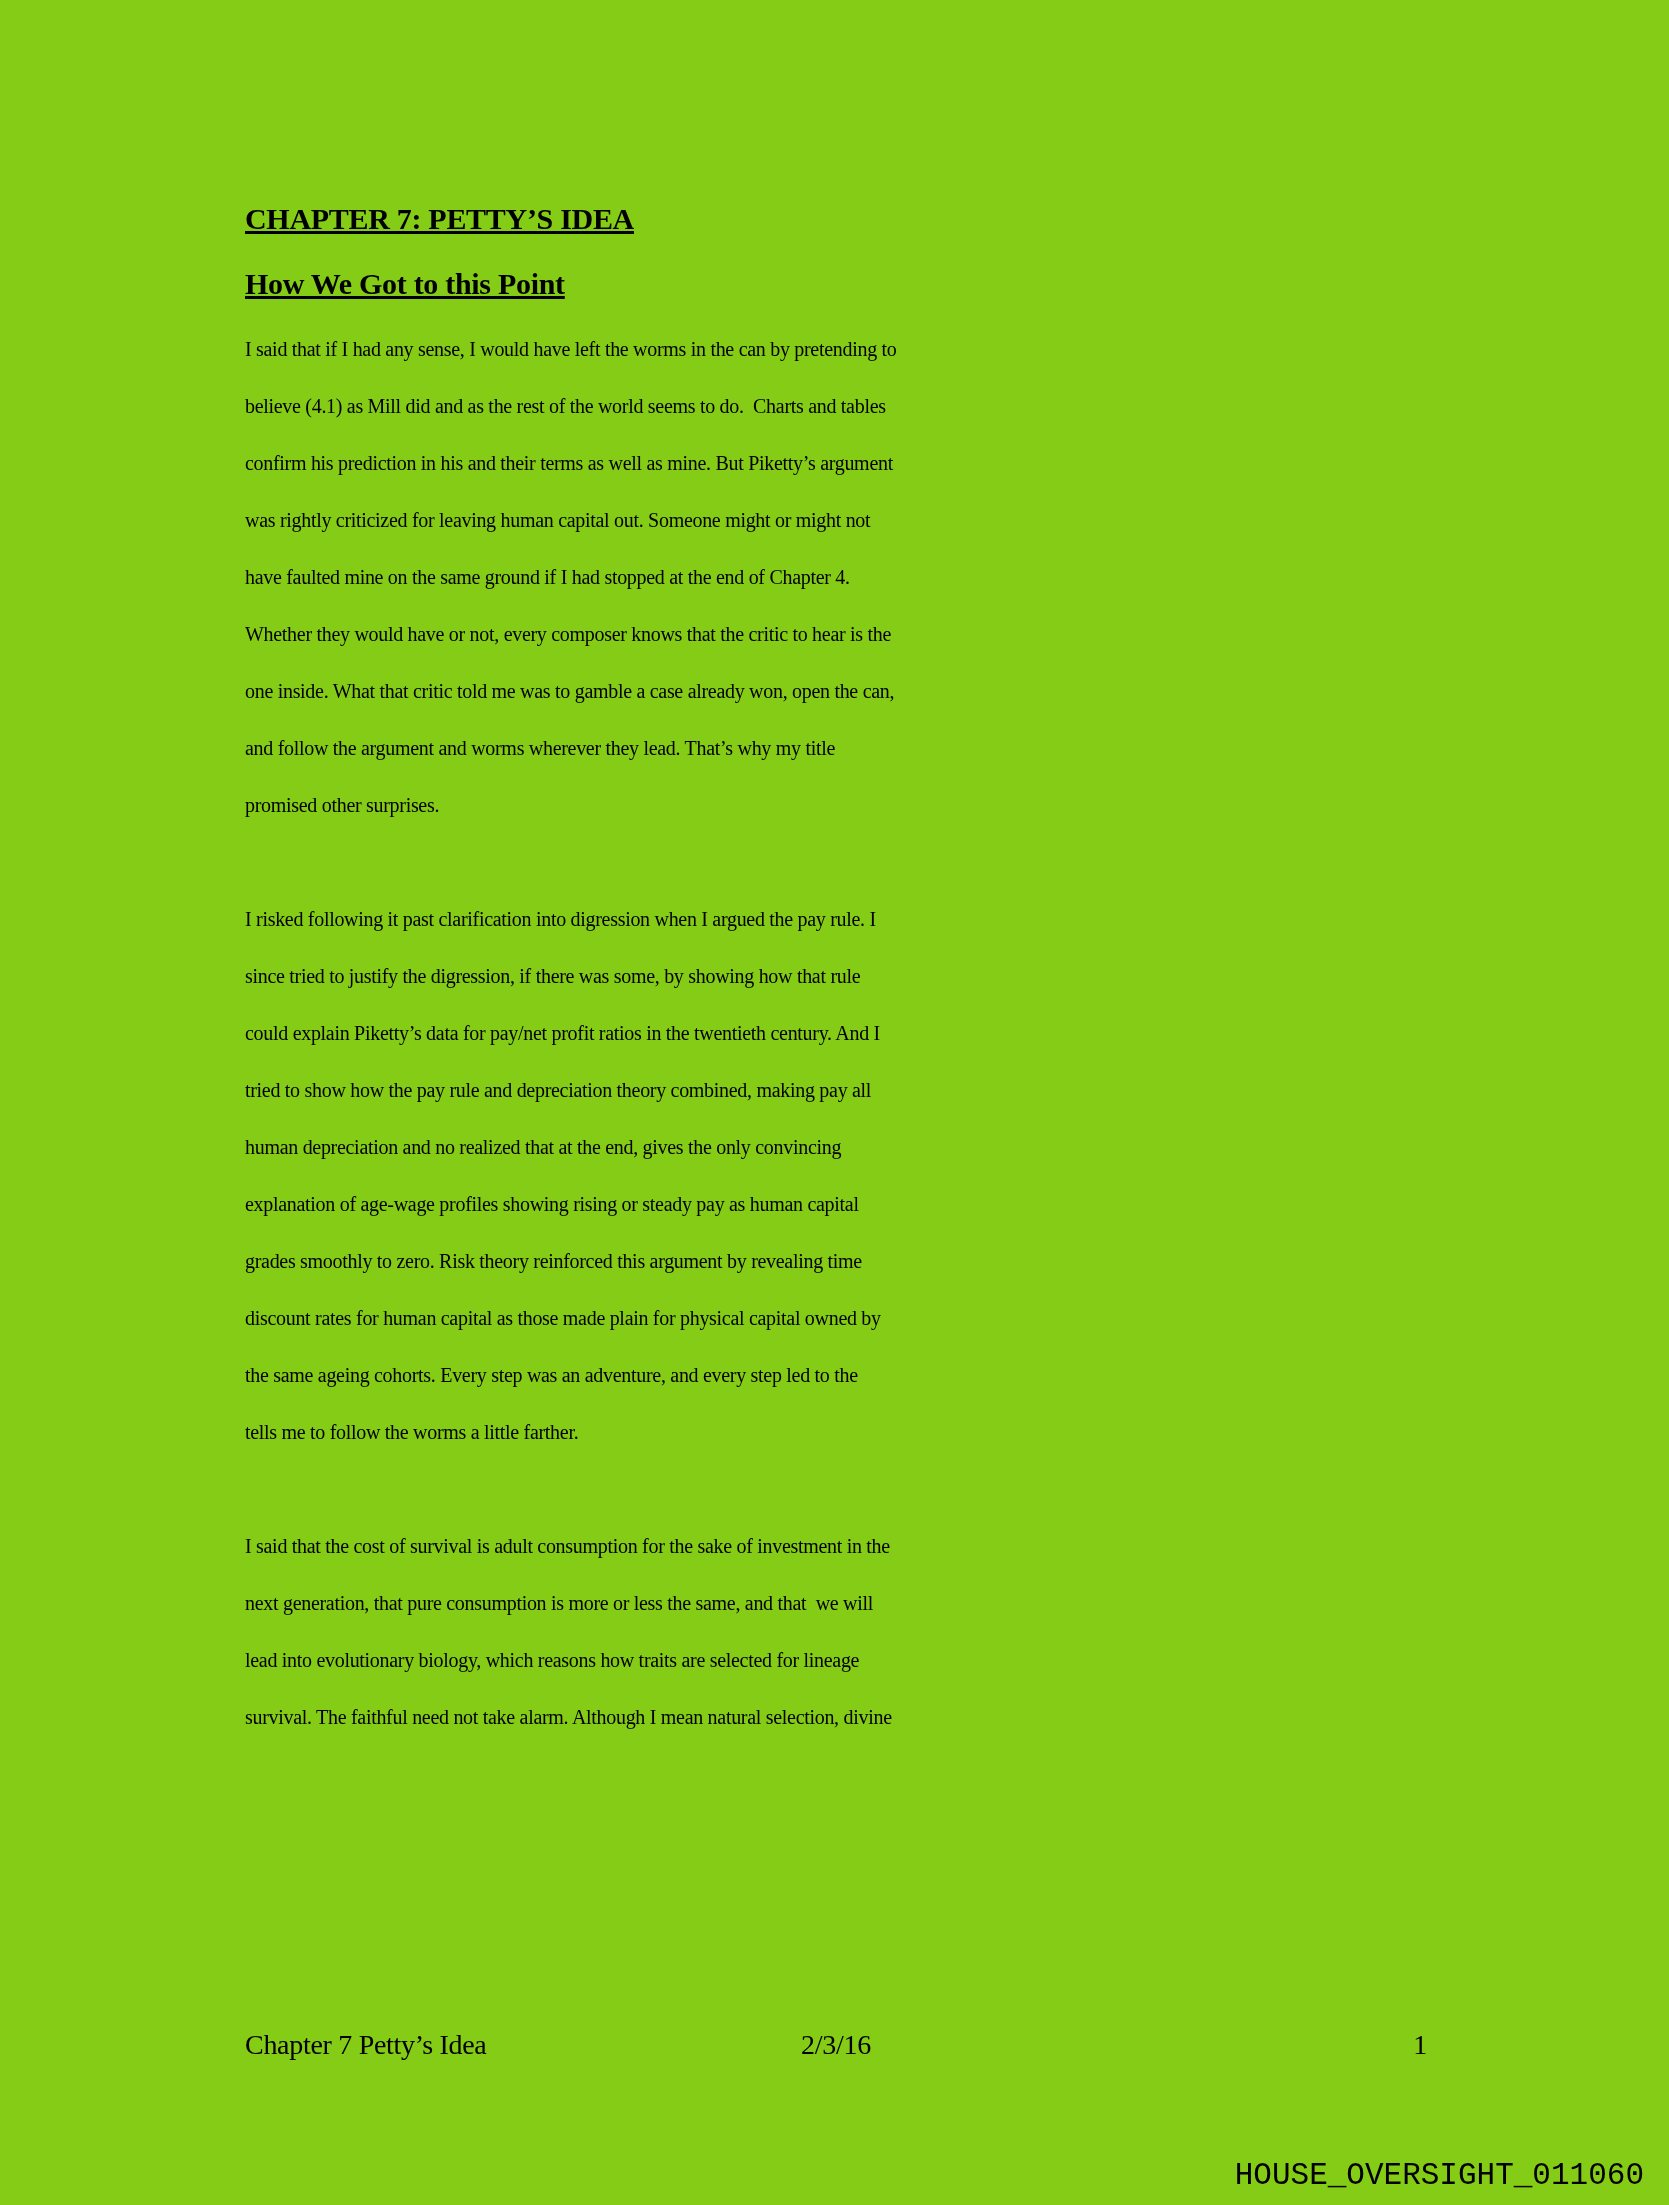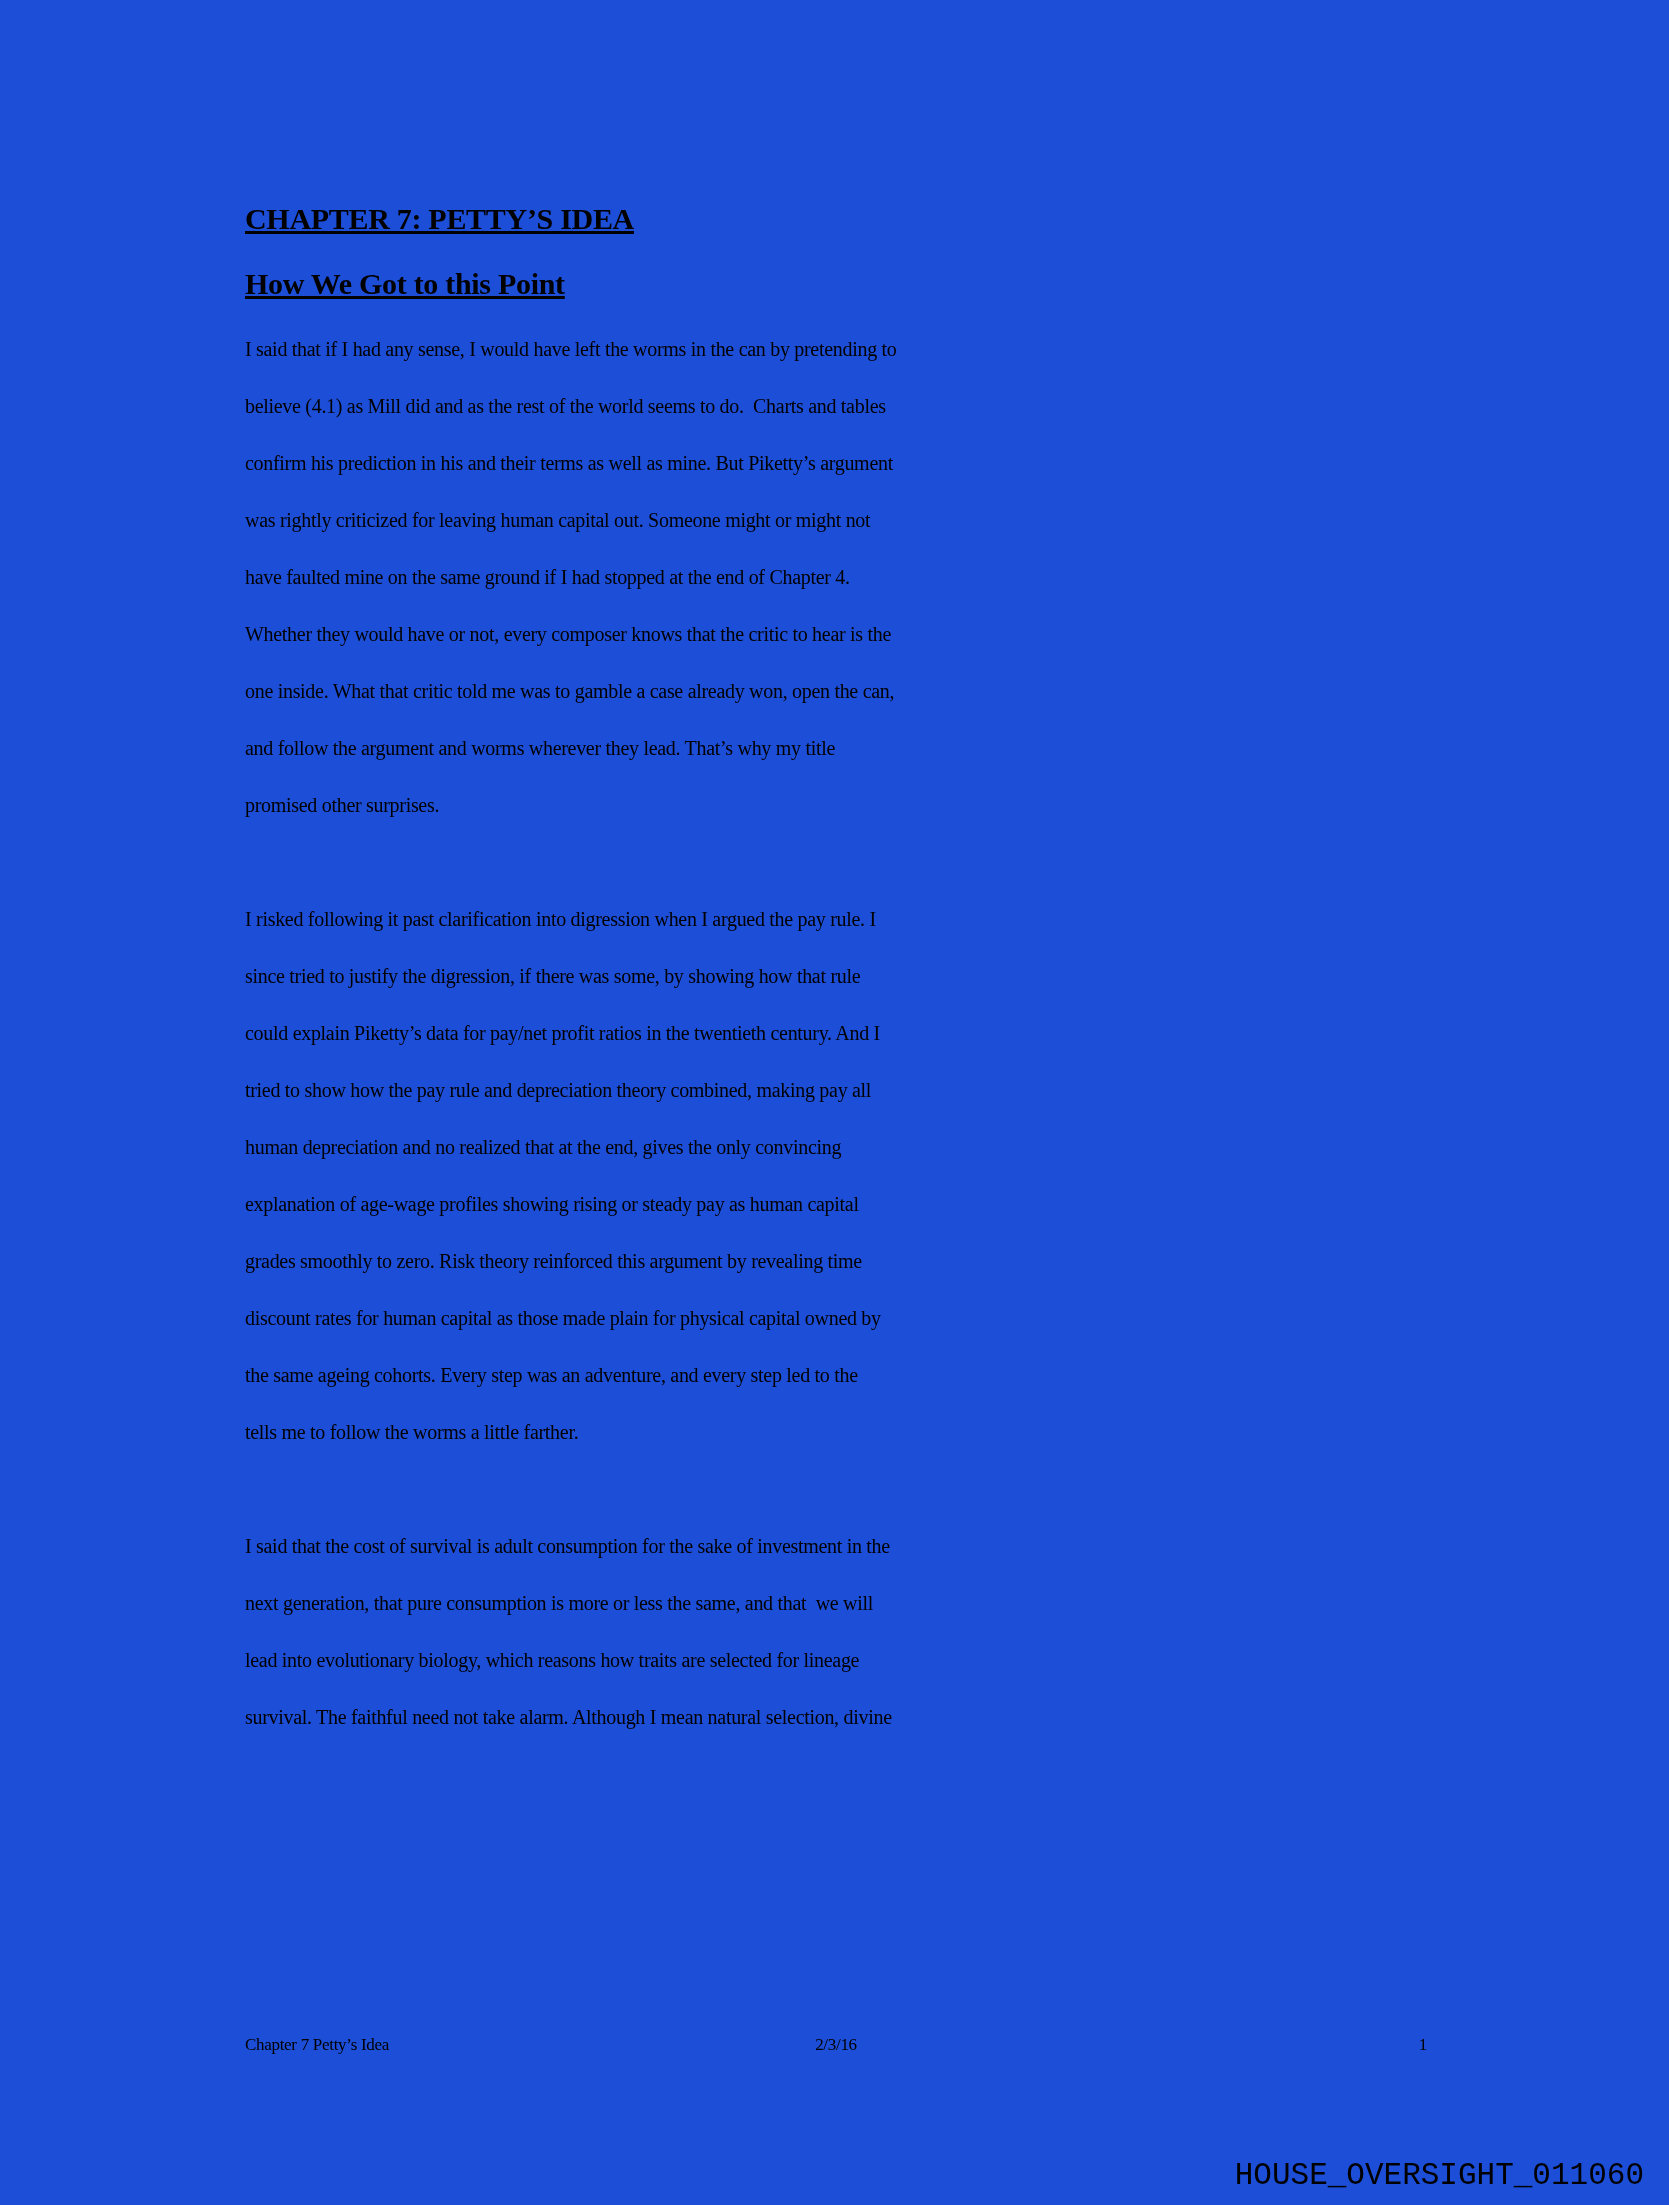--- a/index.html
+++ b/index.html
@@ -1,20 +1,20 @@
 <!DOCTYPE html>
 <html style="font-size:10.5px"><head>
 <meta charset="utf-8">
 <style>
   html, body { margin: 0; padding: 0; background: #ffffff; }
   .page {
     position: relative;
     width: 1669px;
     height: 2205px;
-    background: #1d4ed8;
+    background: #84cc16;
     color: #000000;
     font-family: "Liberation Serif", serif;
     overflow: hidden;
   }
   .content {
     position: absolute;
     left: 245px;
     top: 191px;
     width: 1185px;
   }
@@ -35,21 +35,21 @@
     line-height: 57px;
     white-space: pre;
     letter-spacing: -0.3px;
   }
   .footer {
     position: absolute;
     left: 245px;
     top: 2025px;
     width: 1182px;
     display: flex;
-    font-size: 17px;
+    font-size: 28px;
     line-height: 39px;
     letter-spacing: -0.3px;
     justify-content: space-between;
   }
   .footer-left  { flex: 1; text-align: left; }
   .footer-center{ flex: 1; text-align: center; }
   .footer-right { flex: 1; text-align: right; }
   .bates {
     position: absolute;
     right: 25px;

